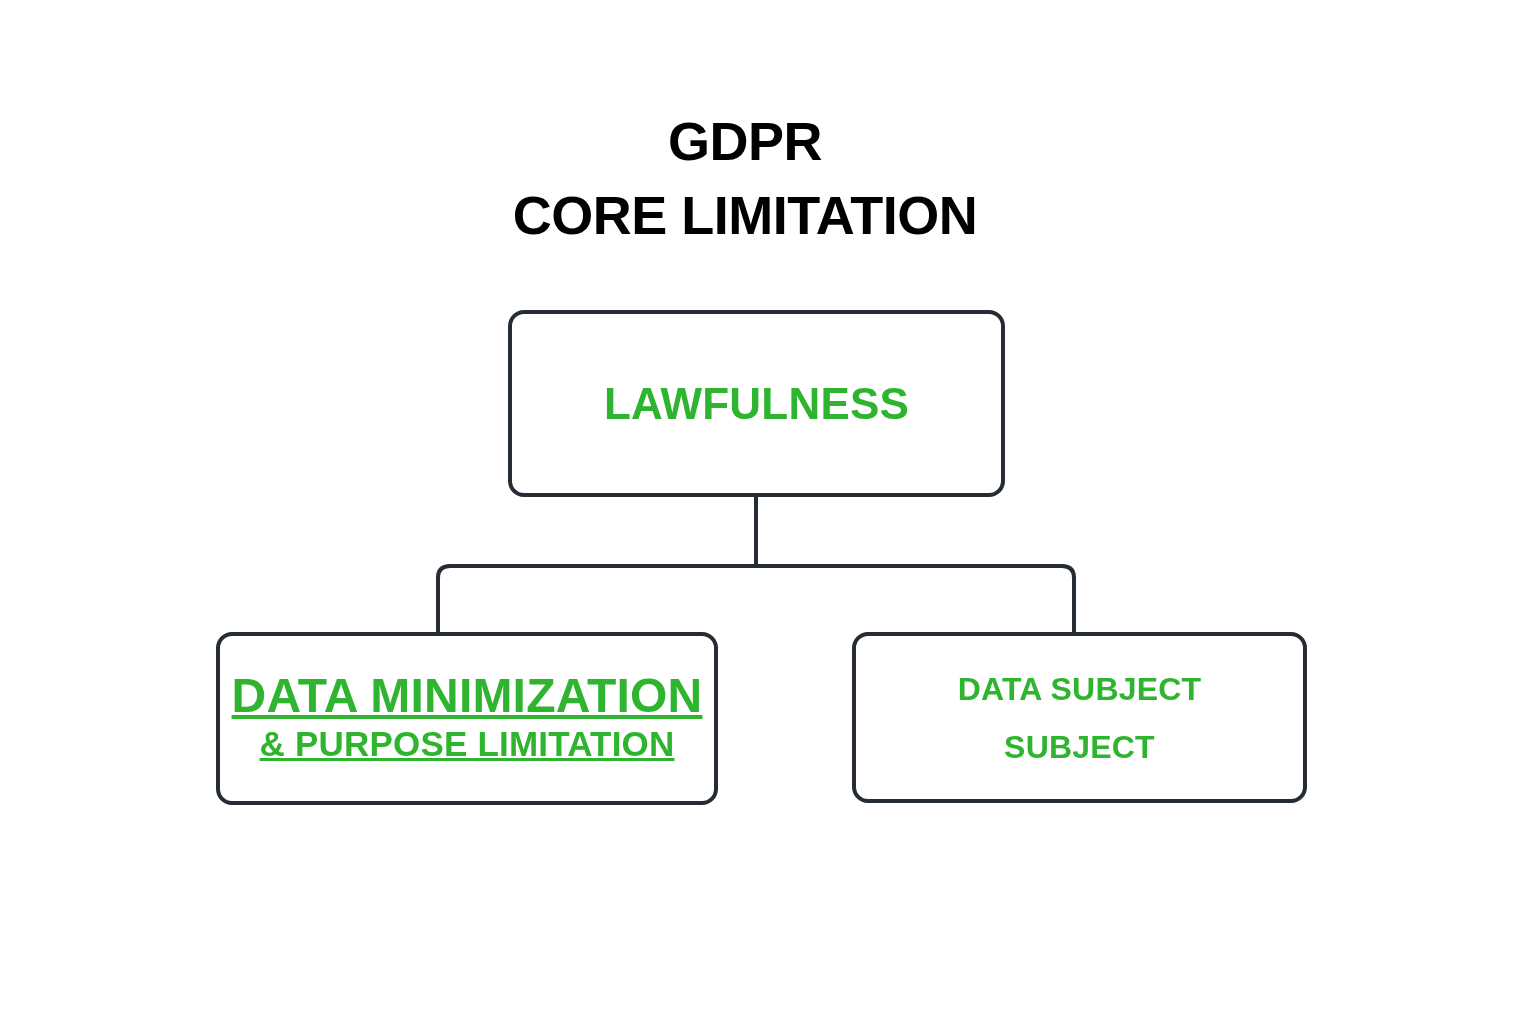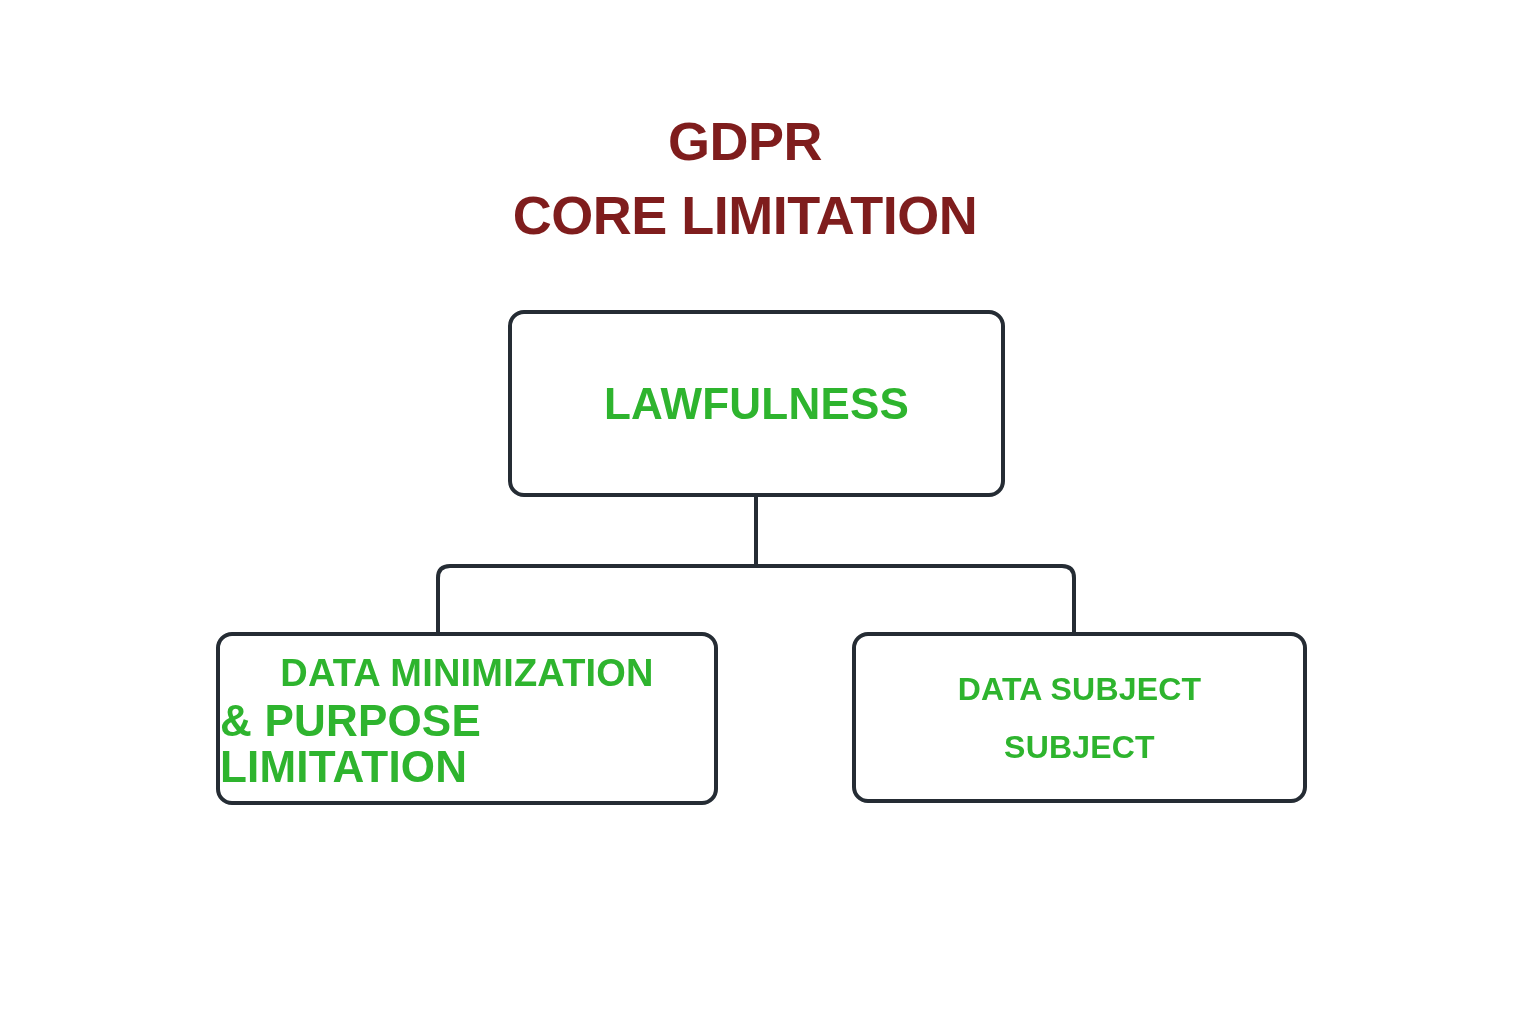--- a/index.html
+++ b/index.html
@@ -14,57 +14,57 @@
     background: #ffffff;
     overflow: hidden;
     font-family: "Liberation Sans", "DejaVu Sans", sans-serif;
   }
   .diagram-title {
     position: absolute;
     left: 0;
     top: 104px;
     width: 1490px;
     text-align: center;
-    color: #7f1d1d;
+    color: #000000;
     font-weight: bold;
     font-size: 54px;
     line-height: 74px;
     letter-spacing: -0.5px;
   }
   .node {
     position: absolute;
     box-sizing: border-box;
     background: #ffffff;
     border: 4px solid #252c34;
     border-radius: 16px;
     display: flex;
     flex-direction: column;
     align-items: center;
     justify-content: center;
-    text-align: left;
+    text-align: center;
     color: #2eb42e;
     font-weight: bold;
     letter-spacing: 0.2px;
   }
   .node-root {
     left: 508px;
     top: 310px;
     width: 497px;
     height: 187px;
     font-size: 44px;
     line-height: 58px;
   }
   .node-left {
     left: 216px;
     top: 632px;
     width: 502px;
     height: 173px;
   }
-  .node-left .line1 { font-size: 38px; line-height: 50px; }
-  .node-left .line2 { font-size: 44px; line-height: 46px; }
+  .node-left .line1 { font-size: 48px; line-height: 50px; text-decoration: underline; }
+  .node-left .line2 { font-size: 35px; line-height: 46px; text-decoration: underline; }
   .node-right {
     left: 852px;
     top: 632px;
     width: 455px;
     height: 171px;
     font-size: 32px;
     line-height: 58px;
   }
   .connector-svg {
     position: absolute;

